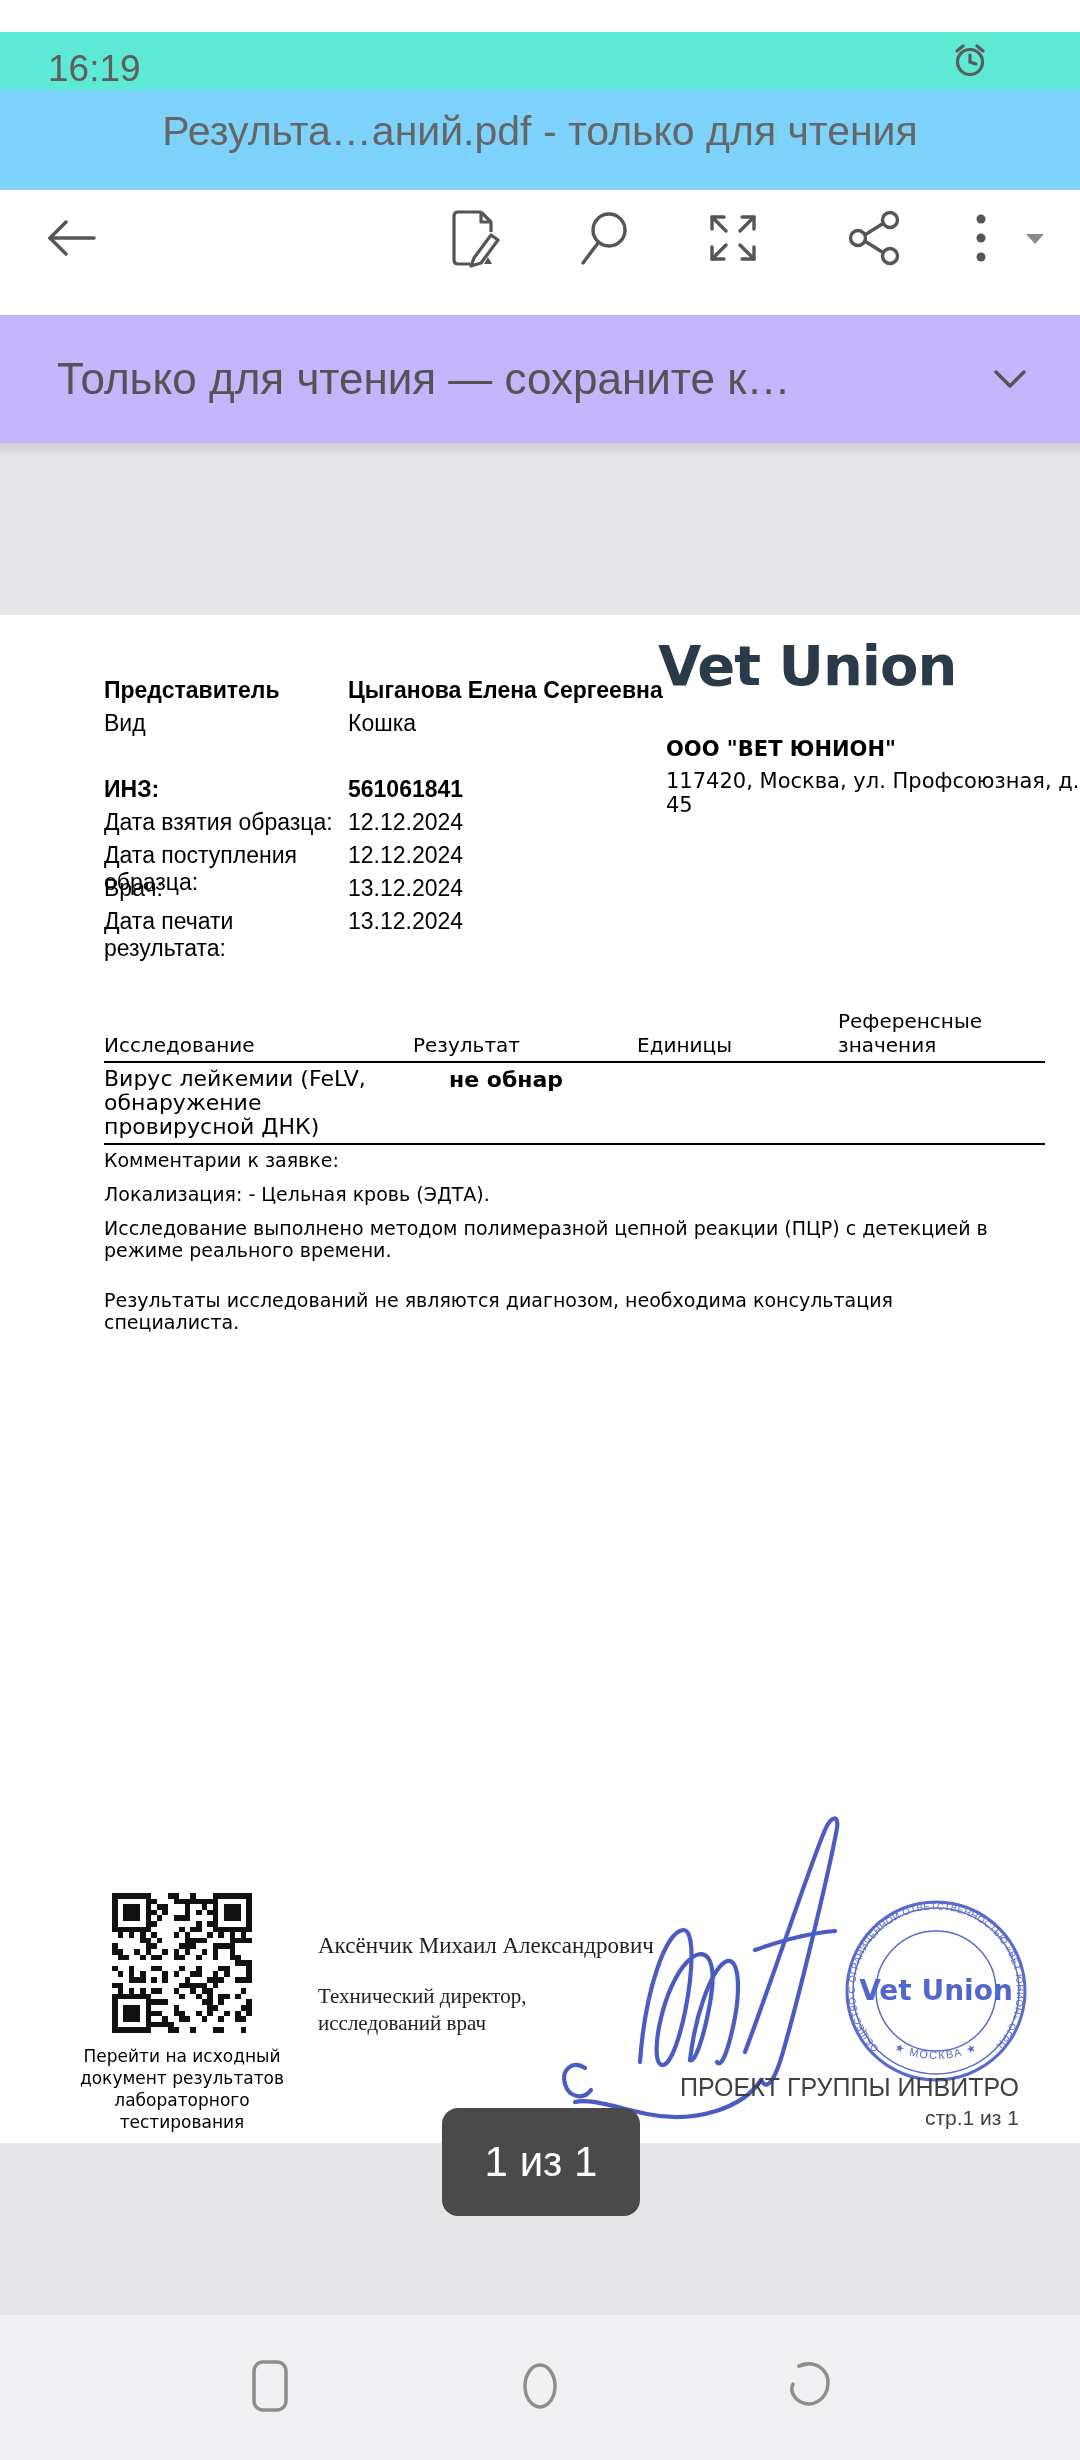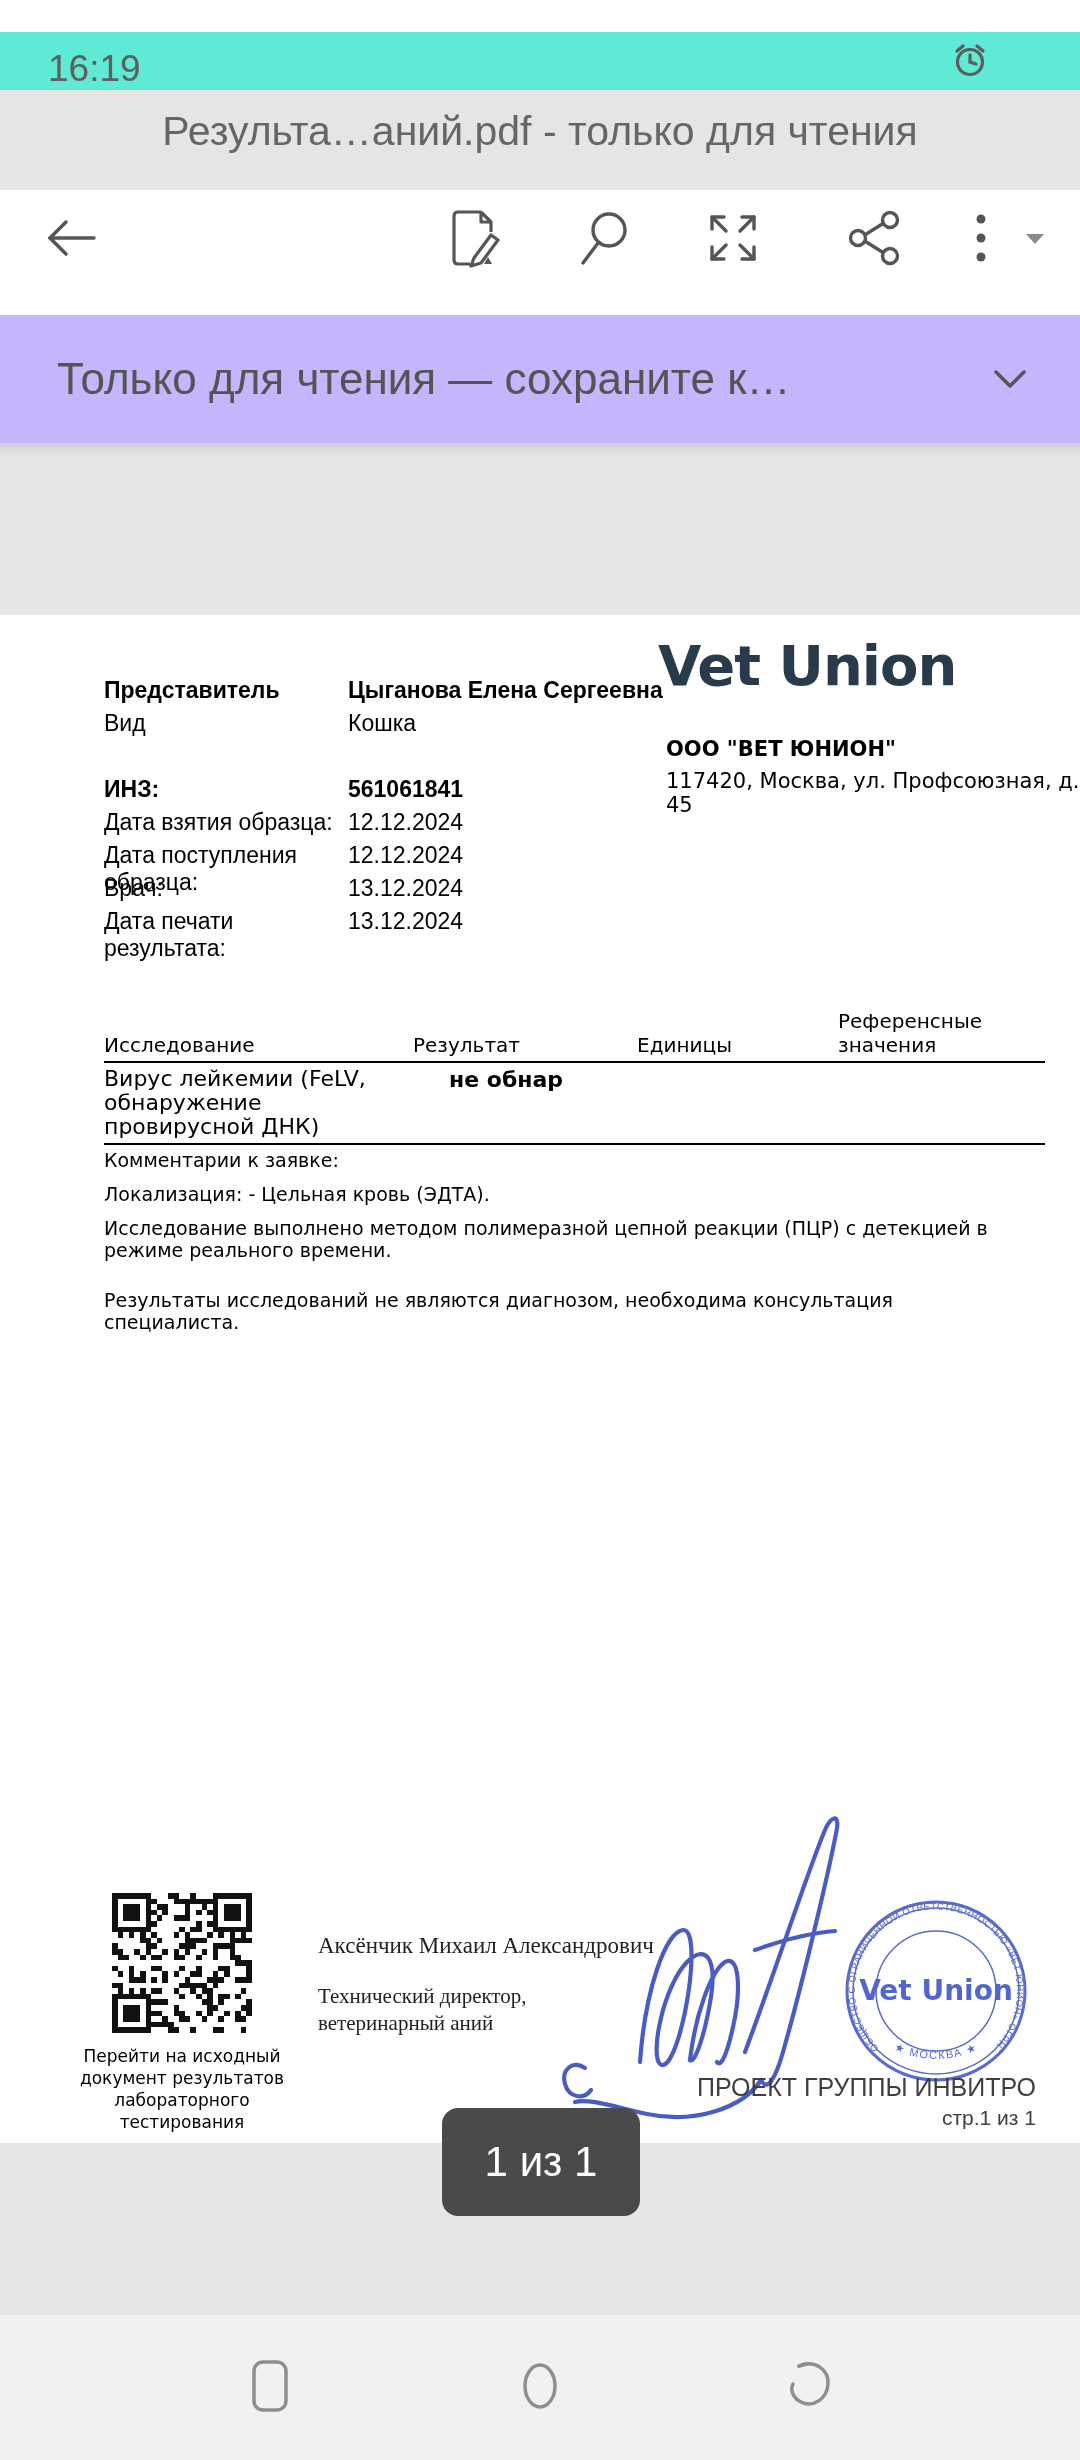--- a/index.html
+++ b/index.html
@@ -11,21 +11,21 @@
   #status-bar{top:0;left:0;width:1080px;height:70px;background:#5eead4;color:#5c5c5c;margin-top:32px;}
   #status-time{left:48px;top:16px;font-size:37px;color:#5f5f5f;}
   #status-right{right:64px;top:10px;height:52px;display:flex;gap:10px;color:#5c5c5c;flex-direction:column;}
   .stack{display:flex;flex-direction:column;line-height:1;align-items:flex-start;}
   .stack .s1{font-size:18px;font-weight:bold;}
   .stack .s2{font-size:17px;font-weight:bold;}
   .netcluster{display:flex;align-items:flex-end;gap:2px;}
   #battery-wrap{display:flex;align-items:center;}
 
   
-  #title-bar{top:90px;left:0;width:1080px;height:100px;background:#e5e5e5;}
+  #title-bar{top:90px;left:0;width:1080px;height:100px;background:#7dd3fc;}
   #doc-title{width:100%;text-align:center;top:18px;font-size:41px;color:#666;}
 
   
   #toolbar{top:190px;left:0;width:1080px;height:125px;background:#fff;}
   .tool{position:absolute;top:18px;width:60px;height:60px;display:flex;align-items:center;justify-content:center;}
 
   
   #banner{top:315px;left:0;width:1080px;height:128px;background:#c4b5fd;display:flex;align-items:center;}
   #banner-text{margin-left:57px;font-size:44px;color:#545454;width:880px;white-space:nowrap;overflow:hidden;}
   #banner-chevron{position:absolute;right:48px;top:50px;}
@@ -61,21 +61,21 @@
 
   #qr-block{left:112px;top:1278px;width:140px;height:140px;}
   #qr-caption{left:62px;top:1430px;width:240px;text-align:center;font-size:17px;line-height:22px;font-family:"DejaVu Sans",sans-serif;}
 
   #signer{left:318px;top:1318px;font-family:"Liberation Serif",serif;font-size:23px;color:#222;}
   #signer-title{left:318px;top:1368px;font-family:"Liberation Serif",serif;font-size:21px;line-height:27px;color:#222;}
 
   #signature{left:545px;top:1185px;}
   #stamp{left:841px;top:1281px;}
 
-  #footer-block{right:44px;top:1458px;text-align:right;color:#3f3f3f;}
+  #footer-block{right:61px;top:1458px;text-align:right;color:#3f3f3f;}
   #footer-project{font-size:25px;}
   #footer-page{font-size:21px;margin-top:4px;}
 
   
   #toast{left:442px;top:2108px;width:198px;height:108px;background:#4a4a4a;border-radius:16px;
          display:flex;align-items:center;justify-content:center;color:#fff;font-size:42px;}
 
   
   #nav-bar{top:2315px;left:0;width:1080px;height:145px;background:#f1f1f3;}
   .navbtn{position:absolute;top:36px;width:60px;height:70px;display:flex;align-items:center;justify-content:center;}
@@ -560,21 +560,21 @@
             <rect x="18" y="24" width="1" height="1" fill="#111"></rect>
             <rect x="19" y="24" width="1" height="1" fill="#111"></rect>
             <rect x="23" y="24" width="1" height="1" fill="#111"></rect>
           </svg>
       </div>
       <div id="qr-caption" class="abs">Перейти на исходный документ результатов лабораторного тестирования</div>
 
       <div id="signer" class="abs">Аксёнчик Михаил Александрович</div>
       <div id="signer-title" class="abs">
         <div>Технический директор,</div>
-        <div>ветеринарный аний</div>
+        <div>исследований врач</div>
       </div>
 
       <div id="signature" class="abs">
         <svg width="330" height="340" viewBox="0 0 330 340" fill="none" stroke="#3b4fc0" stroke-width="4.2" stroke-linecap="round" opacity="0.92">
           <path d="M95,262 C100,192 120,132 138,130 C150,129 148,172 140,212 C132,250 122,270 115,264 C105,255 118,187 142,162 C160,144 172,157 166,197 C160,234 150,264 145,260"></path>
           <path d="M145,260 C150,217 165,172 180,162 C195,154 196,192 188,227 C182,254 176,268 172,262"></path>
           <path d="M200,252 C230,172 266,62 280,30 C286,16 294,14 292,28 C286,62 258,182 238,252 C230,280 222,292 216,280"></path>
           <path d="M216,280 C198,308 150,324 102,314 C70,307 44,298 30,302"></path>
           <path d="M40,268 C27,260 16,270 20,284 C24,298 39,300 46,290"></path>
           <path d="M210,150 C238,140 264,133 290,131"></path>

